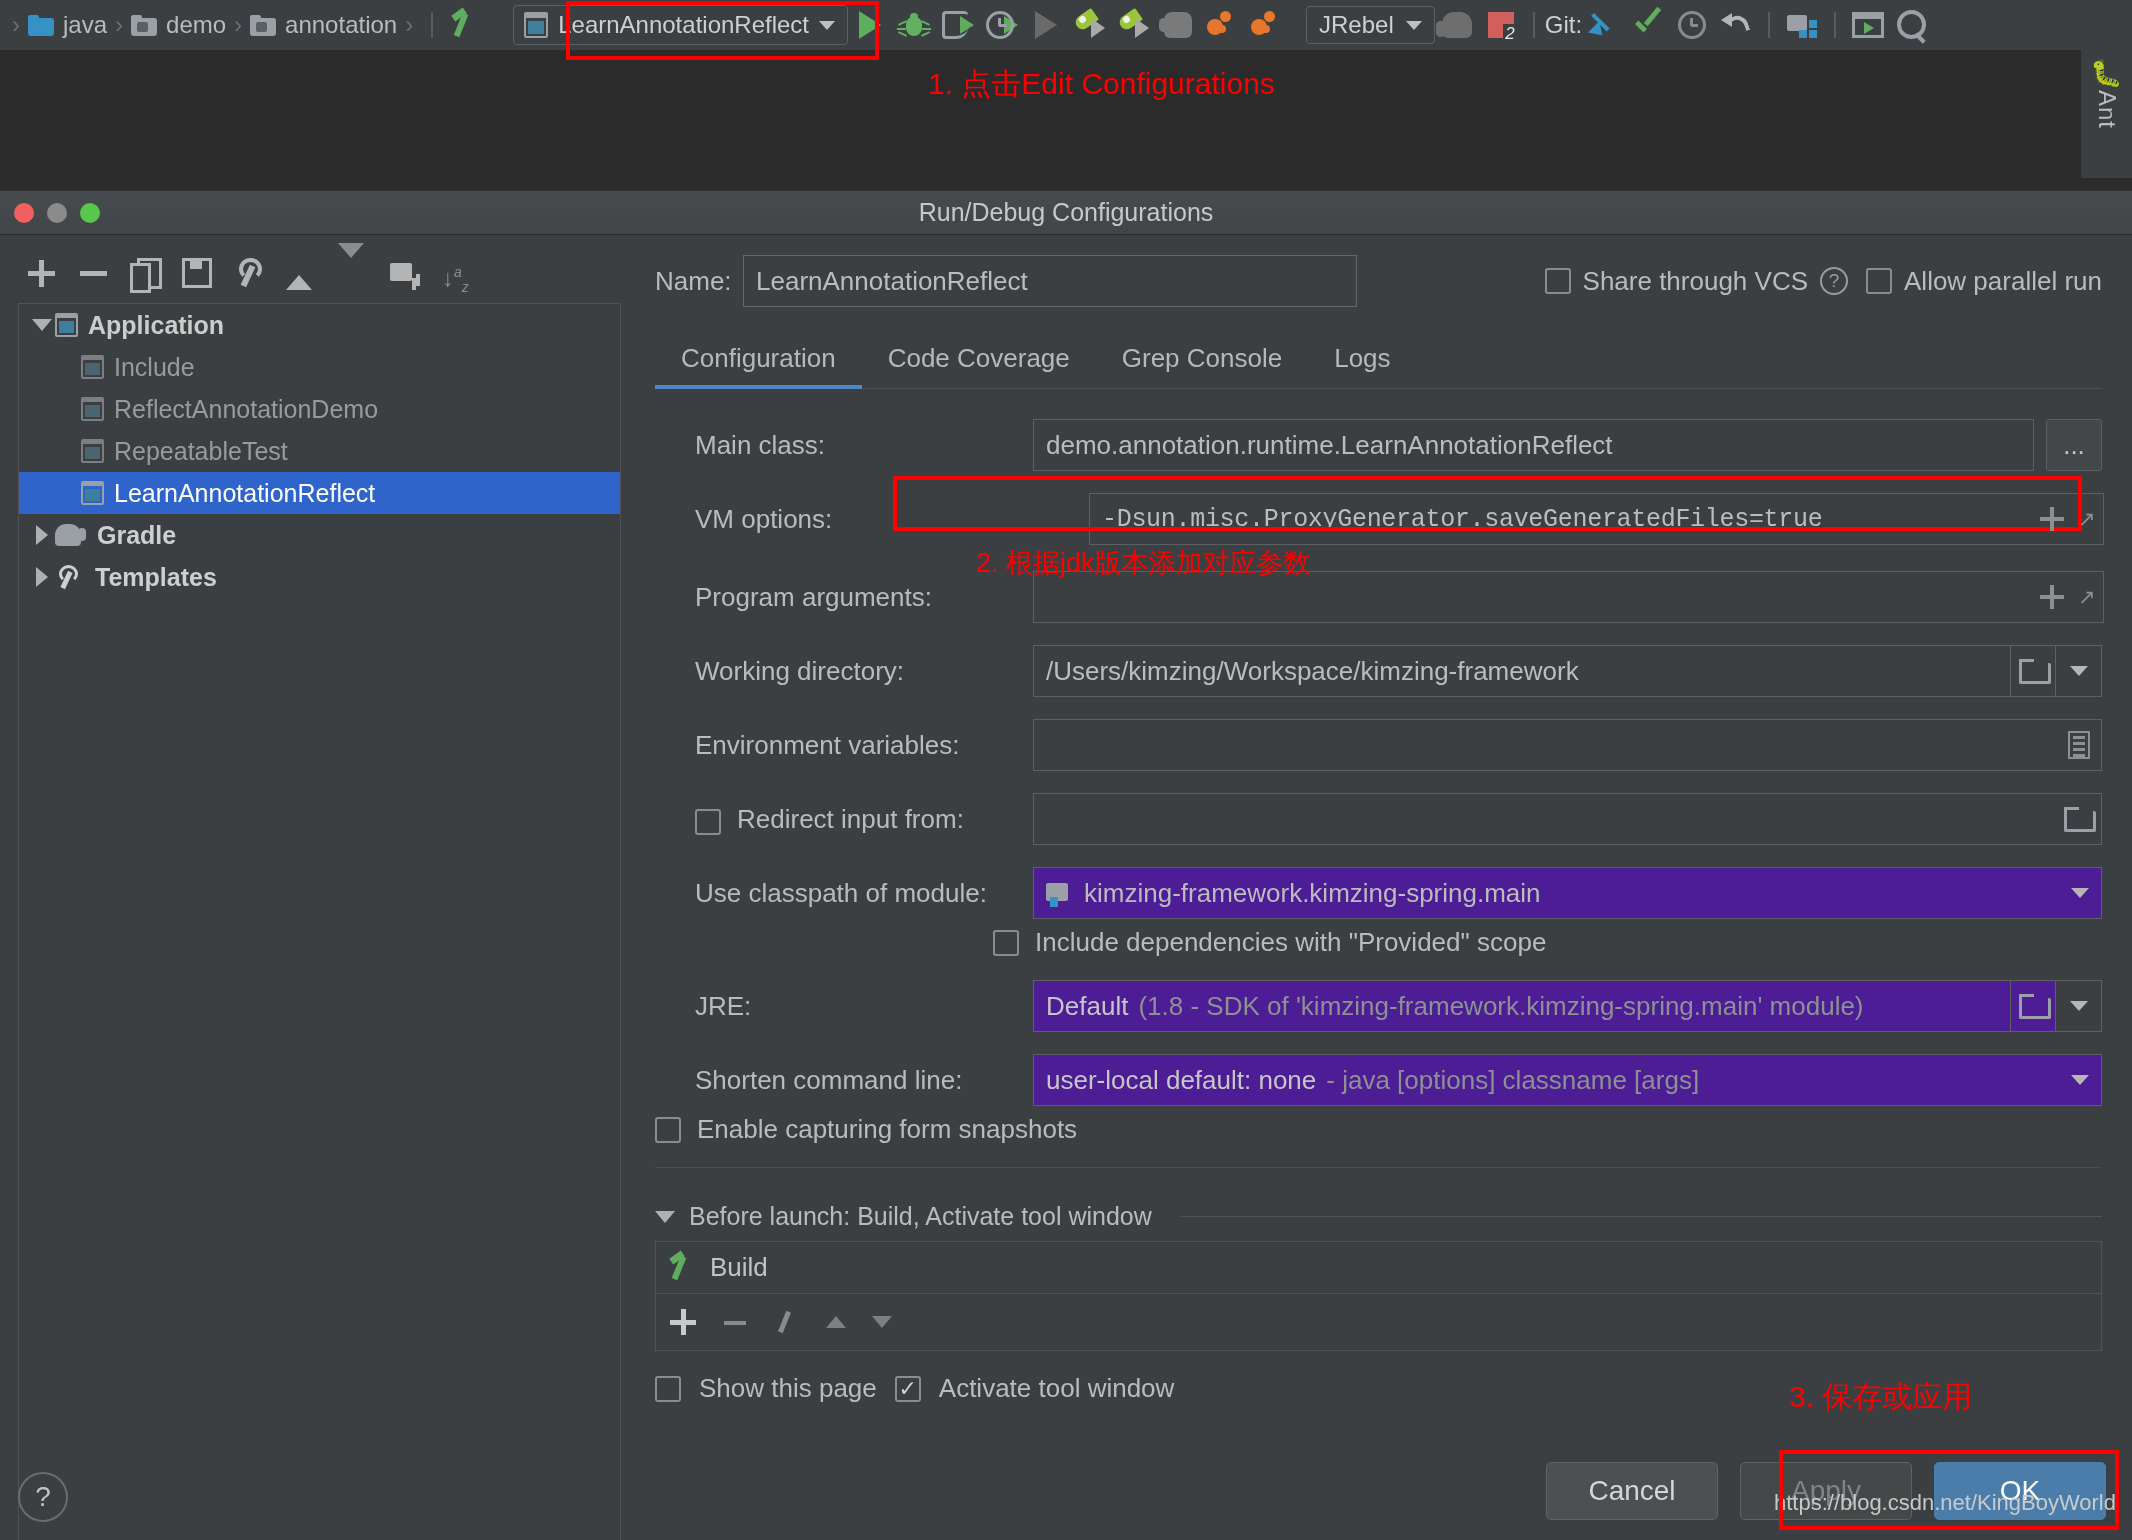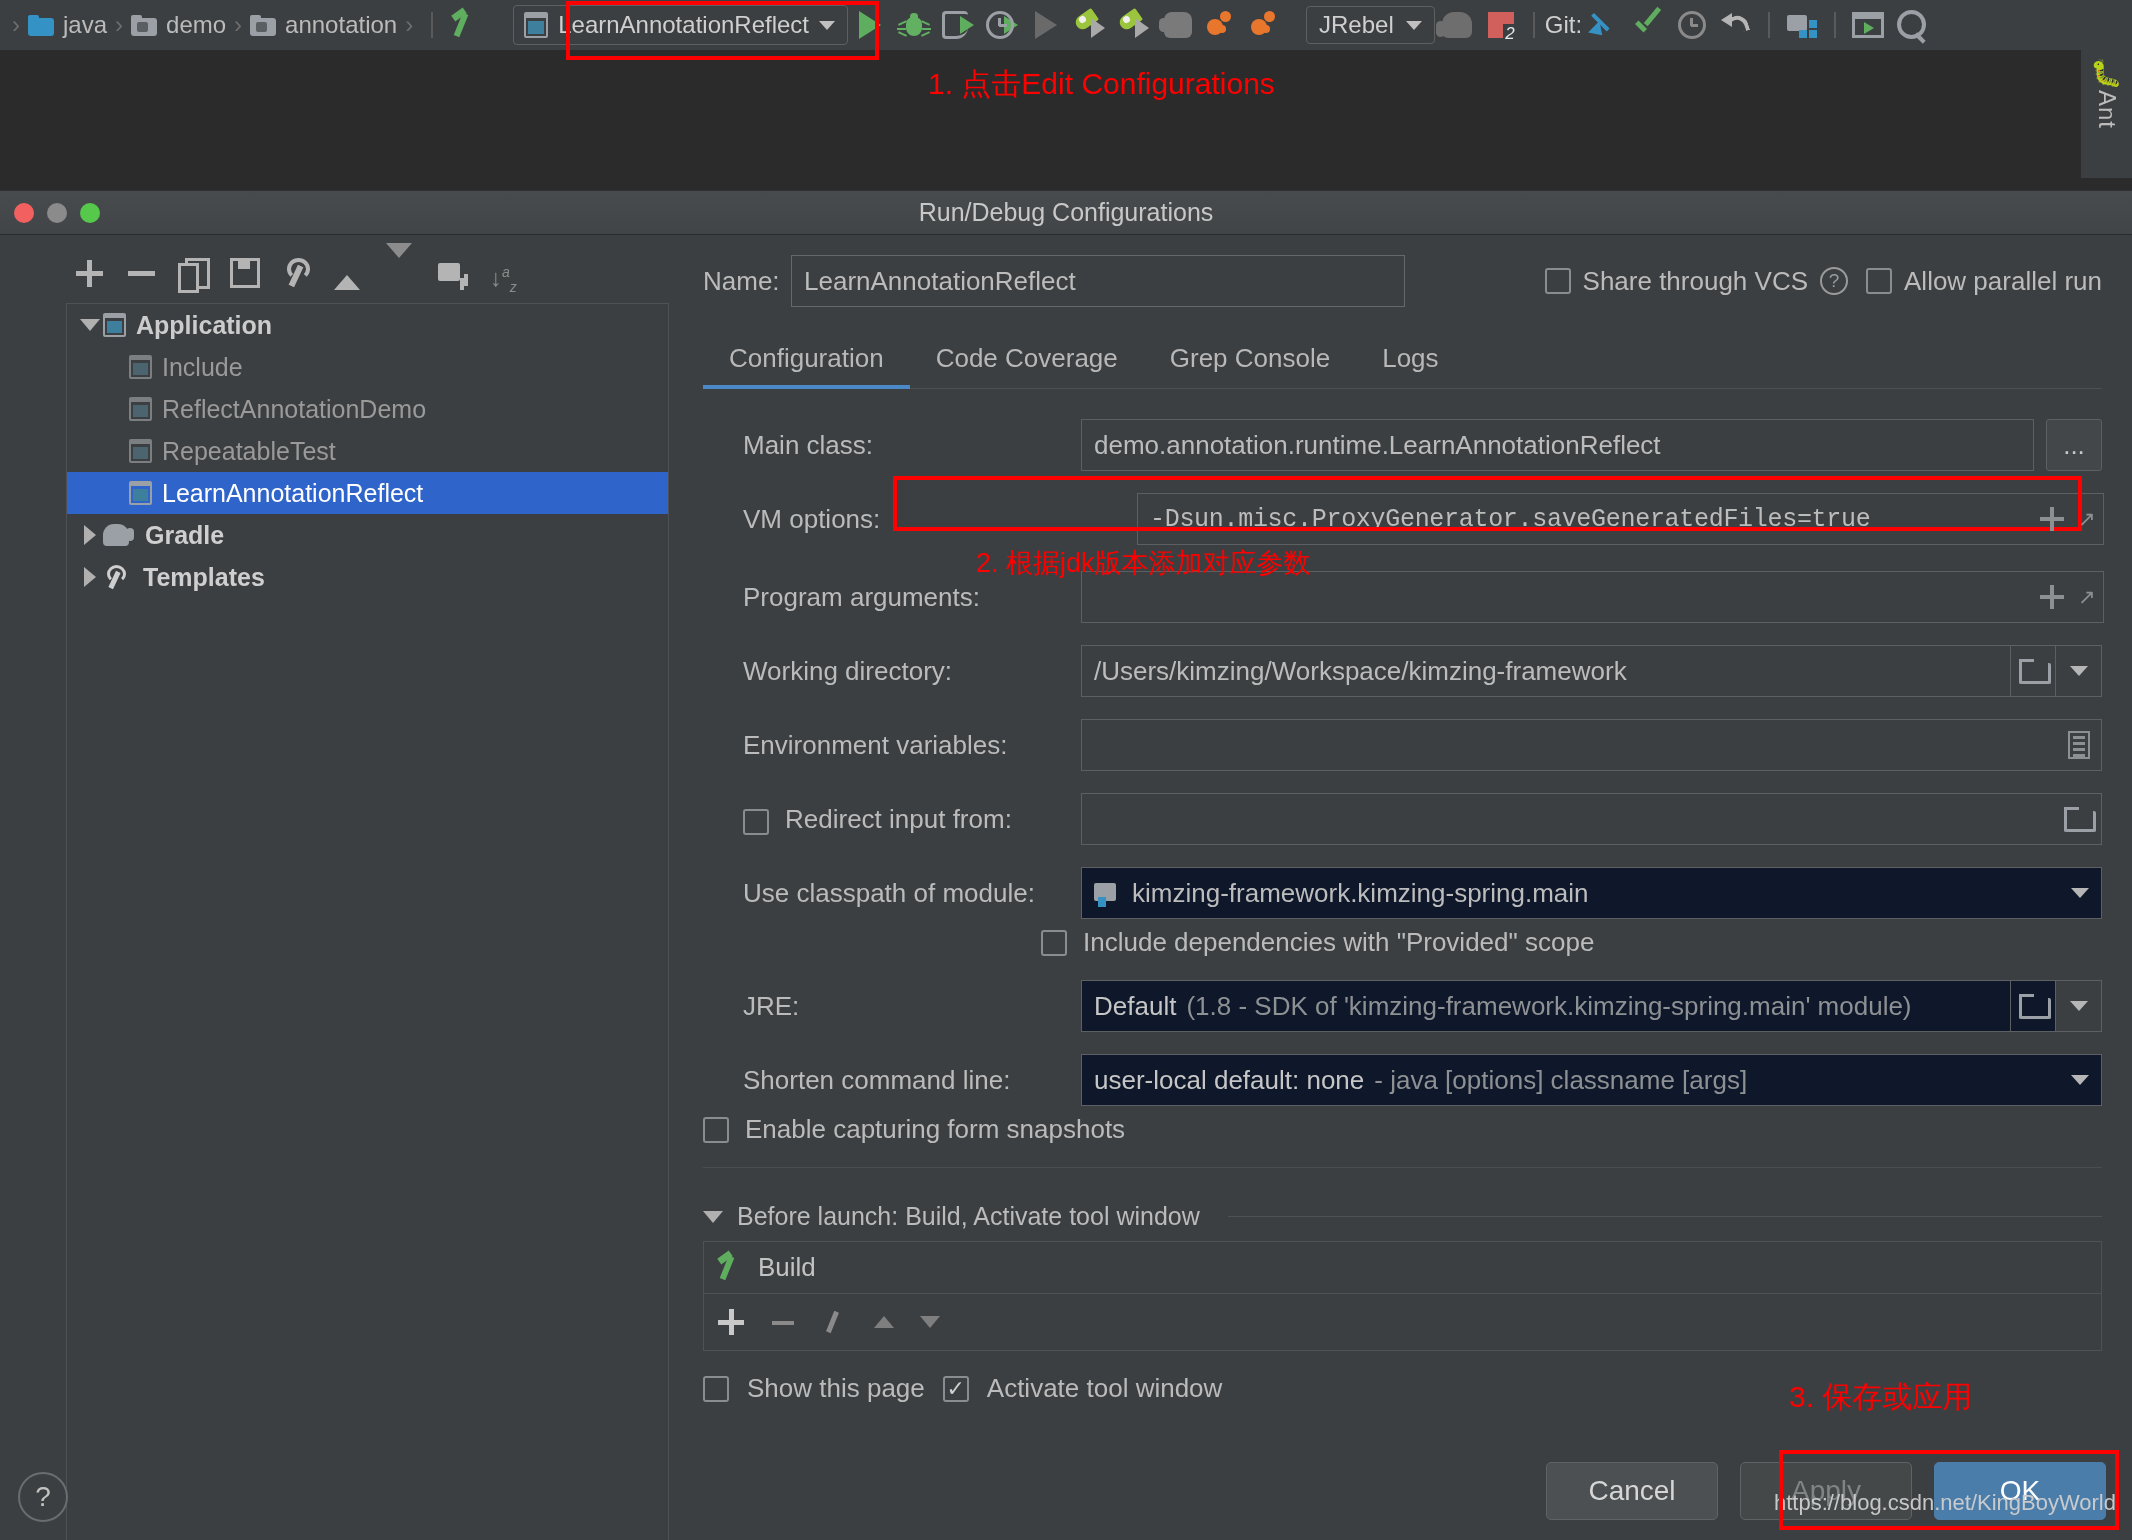--- a/index.html
+++ b/index.html
@@ -171,21 +171,21 @@
   .dlg-title {
     height:44px; display:flex; align-items:center; justify-content:center;
     background: linear-gradient(#484b4d, #424547);
     border-bottom:1px solid #2b2b2b;
     color:#c8c8c8; font-size:25px; position:relative;
   }
   .traffic { position:absolute; left:14px; top:12px; display:flex; gap:13px; }
   .tl { width:20px; height:20px; border-radius:50%; }
   .tl.r{background:#f2615f;} .tl.y{background:#8b8b8b;} .tl.g{background:#56c84b;}
 
-  .dlg-body { display:flex; height: 1306px; padding-left: 48px; }
+  .dlg-body { display:flex; height: 1306px; }
 
   
   .left-panel { width: 637px; padding: 14px 16px 0 18px; }
   .tree-toolbar { display:flex; align-items:center; gap:22px; height:48px; padding-left:8px; }
   .tti { width:30px; height:30px; position:relative; cursor:pointer;}
   .plus::before{content:'';position:absolute;left:13px;top:2px;width:5px;height:27px;background:#b4b4b4;}
   .plus::after{content:'';position:absolute;left:2px;top:13px;width:27px;height:5px;background:#b4b4b4;}
   .minus::after{content:'';position:absolute;left:2px;top:13px;width:27px;height:5px;background:#b4b4b4;}
   .copyic::before{content:'';position:absolute;left:7px;top:0;width:19px;height:25px;border:3px solid #b4b4b4;}
   .copyic::after{content:'';position:absolute;left:0px;top:5px;width:15px;height:24px;border:3px solid #b4b4b4;background:#3c3f41;}
@@ -277,21 +277,21 @@
   .fold-btn::before{content:'';position:absolute;left:0;top:4px;width:26px;height:18px;border:3px solid #9aa0a6;border-radius:2px;border-top:none;}
   .fold-btn::after{content:'';position:absolute;left:0;top:0;width:12px;height:6px;border-top:3px solid #9aa0a6;border-left:3px solid #9aa0a6;}
   .drop-btn{width:46px;height:52px;border:1px solid #5c6062;border-left:none;background:#3c3f41;
     display:flex;align-items:center;justify-content:center;}
   .dcaret{width:0;height:0;border-left:9px solid transparent;border-right:9px solid transparent;border-top:10px solid #b6b6b6;}
   .env-ico{width:22px;height:28px;border:2px solid #8d9092;position:relative;}
   .env-ico::before{content:'';position:absolute;left:3px;top:3px;right:3px;height:3px;background:#8d9092;
     box-shadow:0 6px 0 0 #8d9092, 0 12px 0 0 #8d9092, 0 18px 0 0 #8d9092;}
 
   .fcombo {
-    flex:1; height:52px; background:#0f172a; border:1px solid #5c6062; display:flex; align-items:center;
+    flex:1; height:52px; background:#4c1d95; border:1px solid #5c6062; display:flex; align-items:center;
     padding:0 12px; color:#bcbcbc; font-size:26px; gap:10px; min-width:0;
   }
   .fcombo .dim { color:#8e9193; }
   .fcombo .strong { color:#c6c6c6; }
   .mod-ico{width:28px;height:24px;position:relative;flex:0 0 auto;}
   .mod-ico::before{content:'';position:absolute;left:0;top:2px;width:22px;height:18px;background:#9aa0a6;border-radius:2px;}
   .mod-ico::after{content:'';position:absolute;left:4px;bottom:-2px;width:8px;height:10px;background:#3592c4;}
   .combo-caret{margin-left:auto;}
 
   .checkrow { display:flex; align-items:center; gap:16px; margin:6px 0 22px 338px; color:#bbbbbb; font-size:26px;}

